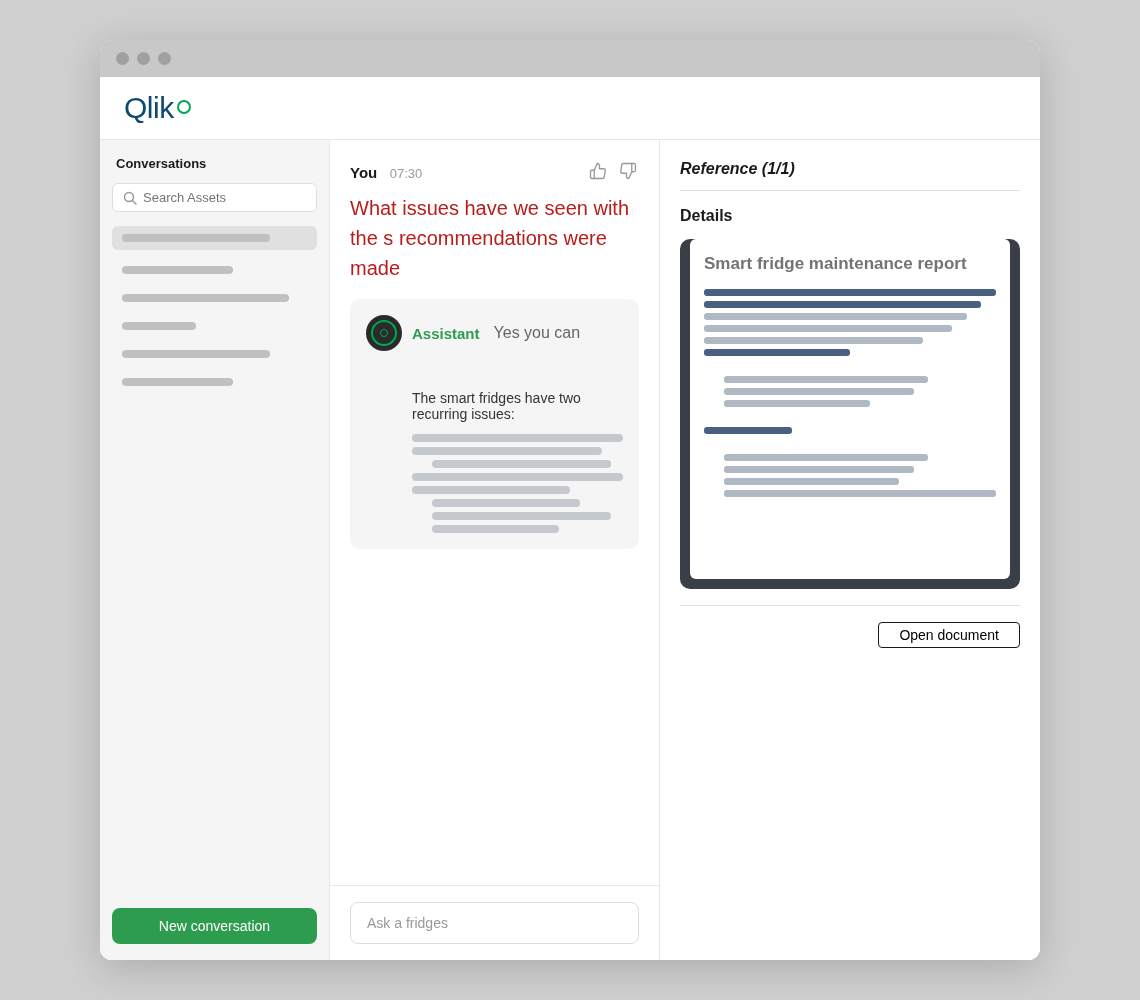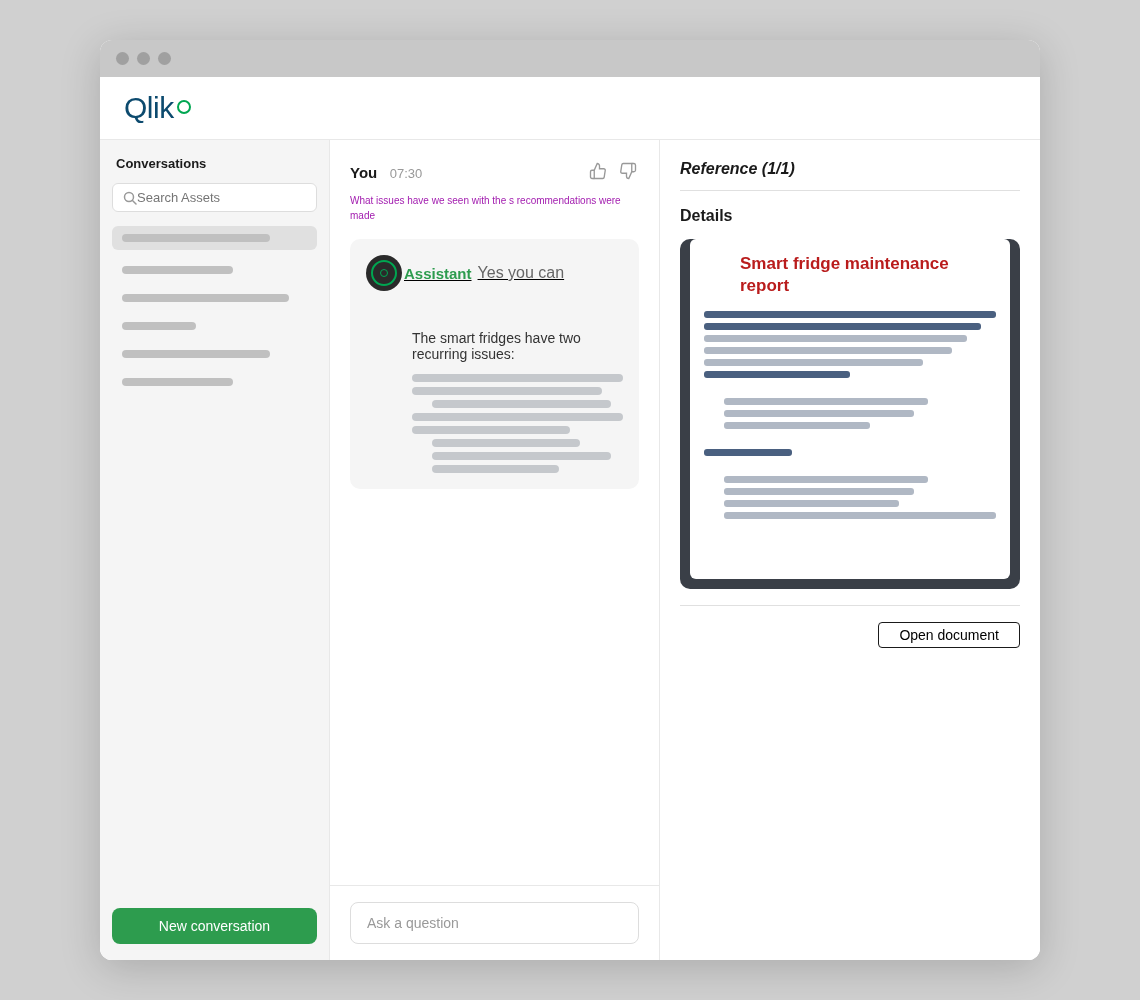--- a/index.html
+++ b/index.html
@@ -96,20 +96,21 @@
     }
 
     .search-box {
       display: flex;
       align-items: center;
       border: 1px solid #ddd;
       border-radius: 6px;
       background: #fff;
       padding: 6px 10px;
       margin-bottom: 14px;
+      gap: 6px;
     }
 
     .search-icon-svg {
       color: #999;
       flex-shrink: 0;
     }
 
     .search-input-field {
       border: none;
       outline: none;
@@ -214,38 +215,37 @@
 
     .action-btn {
       background: none;
       border: none;
       cursor: pointer;
       padding: 2px;
       color: #999;
     }
 
     .message-text {
-      font-size: 10px;
-      color: #a21caf;
+      font-size: 20px;
+      color: #b91c1c;
       line-height: 1.5;
     }
 
     
     .message-assistant {
       background: #f5f5f5;
       border-radius: 10px;
       padding: 16px;
     }
 
     .assistant-header {
       display: flex;
       align-items: center;
-      gap: 2px;
+      gap: 10px;
       margin-bottom: 10px;
-      text-decoration: underline;
     }
 
     .assistant-avatar {
       width: 36px;
       height: 36px;
       border-radius: 50%;
       background: #2a2a2a;
       display: flex;
       align-items: center;
       justify-content: center;
@@ -388,24 +388,23 @@
       background: #fff;
       margin: 0 10px 10px 10px;
       border-radius: 6px;
       padding: 14px;
       min-height: 340px;
     }
 
     .doc-title {
       font-size: 17px;
       font-weight: 800;
-      color: #b91c1c;
+      color: #737373;
       margin-bottom: 14px;
       line-height: 1.3;
-      margin-left: 36px;
     }
 
     .doc-text-lines {
       display: flex;
       flex-direction: column;
       gap: 5px;
     }
 
     .doc-line {
       height: 7px;
@@ -552,21 +551,21 @@
                 <div class="text-line tl-85 tl-indent"></div>
                 <div class="text-line tl-60 tl-indent"></div>
               </div>
             </div>
           </div>
 
         </div>
 
         <div class="chat-input-area">
           <div class="chat-input-box">
-            <span>Ask a question</span>
+            <span>Ask a fridges</span>
           </div>
         </div>
       </div>
 
       <div class="reference-panel">
         <div class="reference-title">Reference (1/1)</div>
         <div class="reference-divider"></div>
         <div class="details-title">Details</div>
 
         <div class="document-card">

